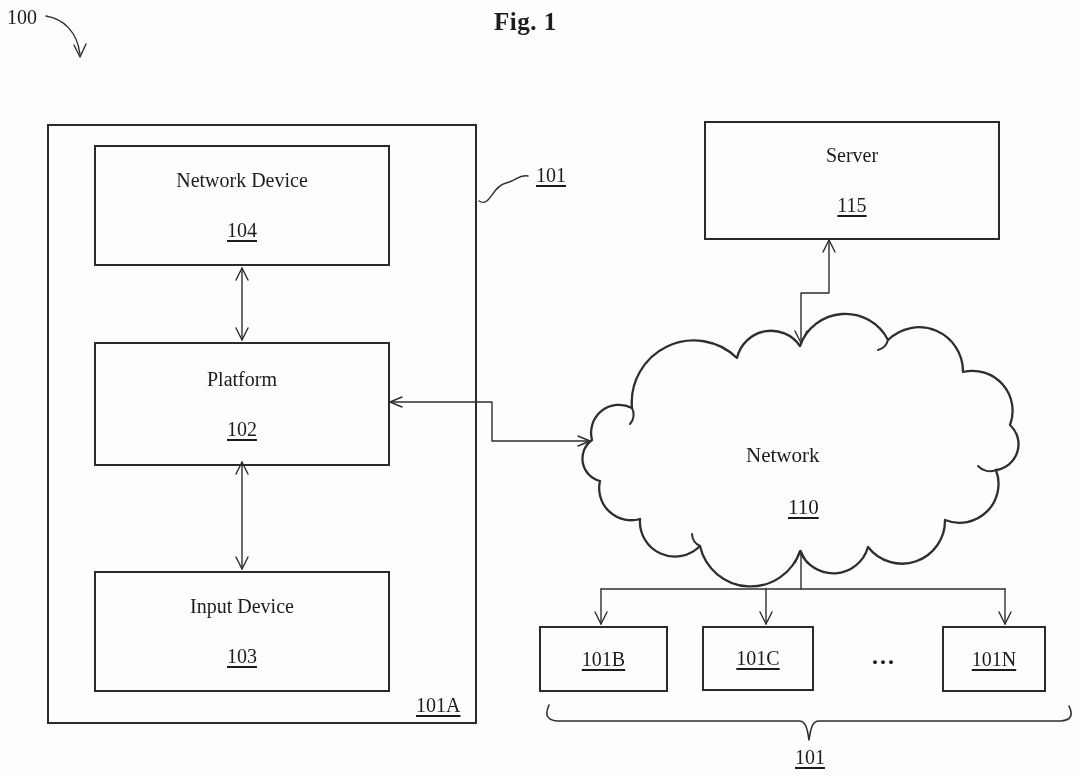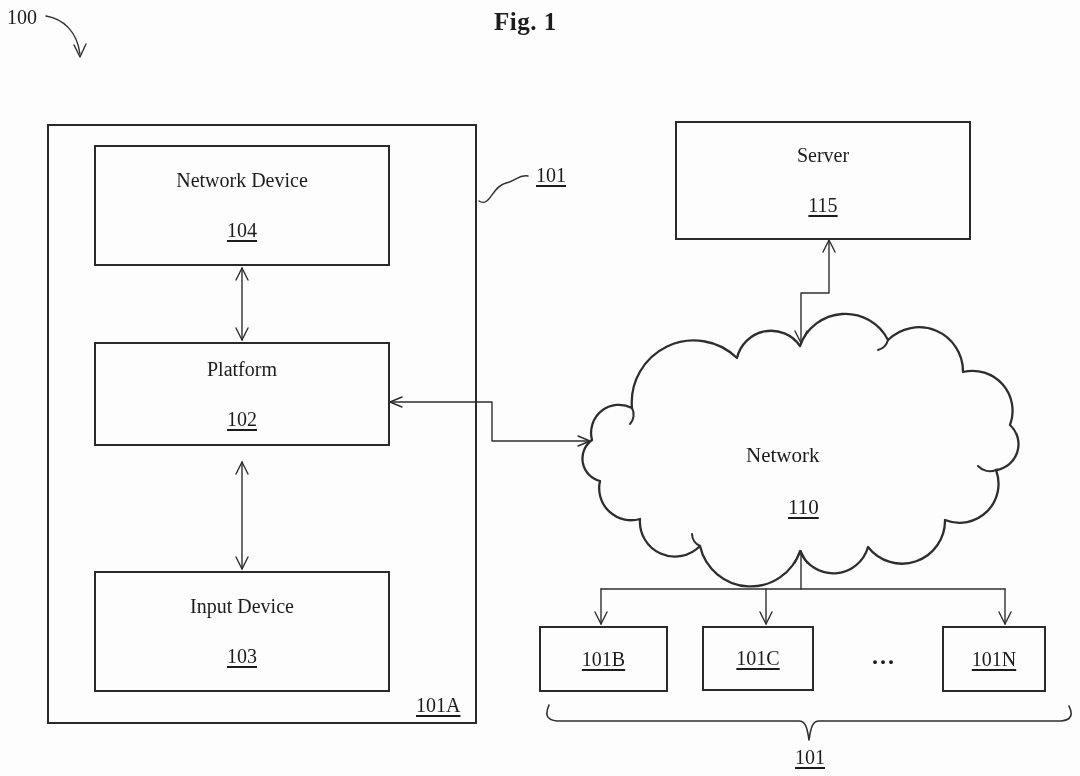--- a/index.html
+++ b/index.html
@@ -96,31 +96,31 @@
   <div class="abs plain-label refnum" style="left:536px;top:164px;">101</div>
 
   <div class="box container-box" style="left:47px;top:124px;width:430px;height:600px;"></div>
   <div class="abs corner-ref refnum" style="left:416px;top:694px;">101A</div>
 
   <div class="box big-box" style="left:94px;top:145px;width:296px;height:121px;">
     <span class="lbl">Network Device</span>
     <span class="ref refnum">104</span>
   </div>
 
-  <div class="box big-box" style="left:94px;top:342px;width:296px;height:104px;">
+  <div class="box big-box" style="left:94px;top:342px;width:296px;height:124px;">
     <span class="lbl">Platform</span>
     <span class="ref refnum">102</span>
   </div>
 
   <div class="box big-box" style="left:94px;top:571px;width:296px;height:121px;">
     <span class="lbl">Input Device</span>
     <span class="ref refnum">103</span>
   </div>
 
-  <div class="box big-box" style="left:675px;top:121px;width:296px;height:119px;">
+  <div class="box big-box" style="left:704px;top:121px;width:296px;height:119px;">
     <span class="lbl">Server</span>
     <span class="ref refnum">115</span>
   </div>
 
   <div class="abs net-lbl" style="left:746px;top:399px;">Network</div>
   <div class="abs net-lbl refnum" style="left:788px;top:451px;text-align:center;">110</div>
 
   <div class="box small-box" style="left:539px;top:626px;width:129px;height:66px;">
     <span class="ref refnum">101B</span>
   </div>

